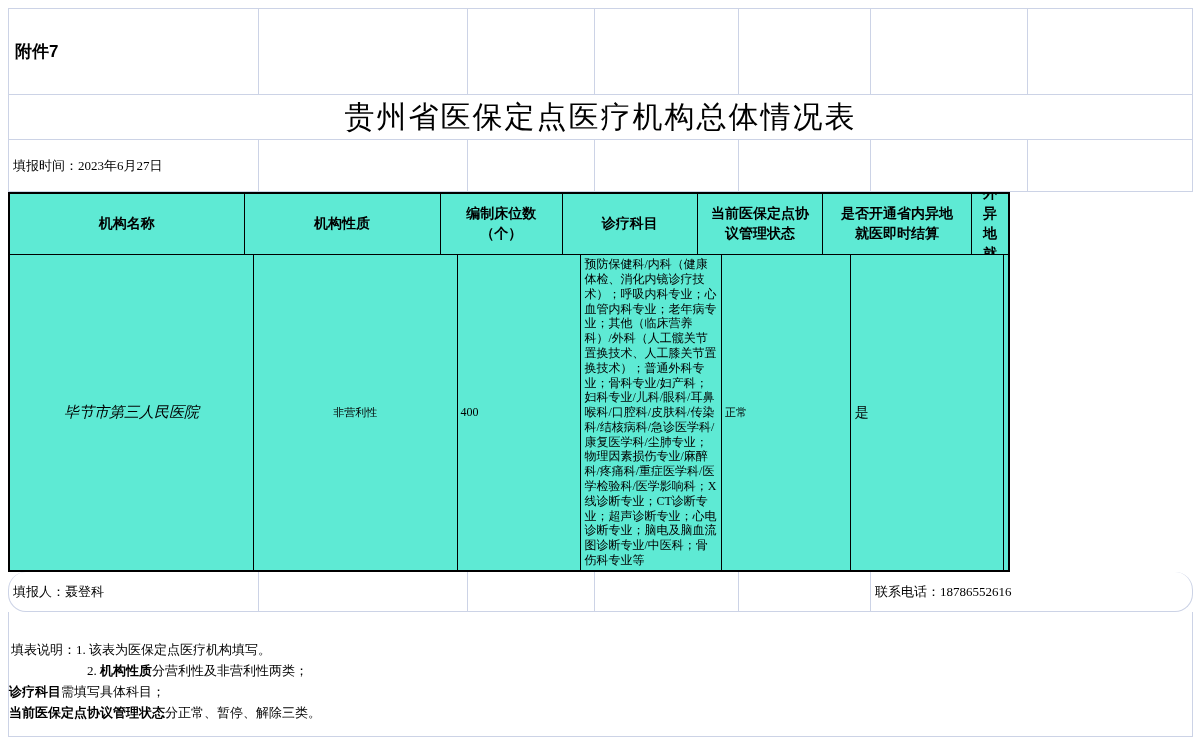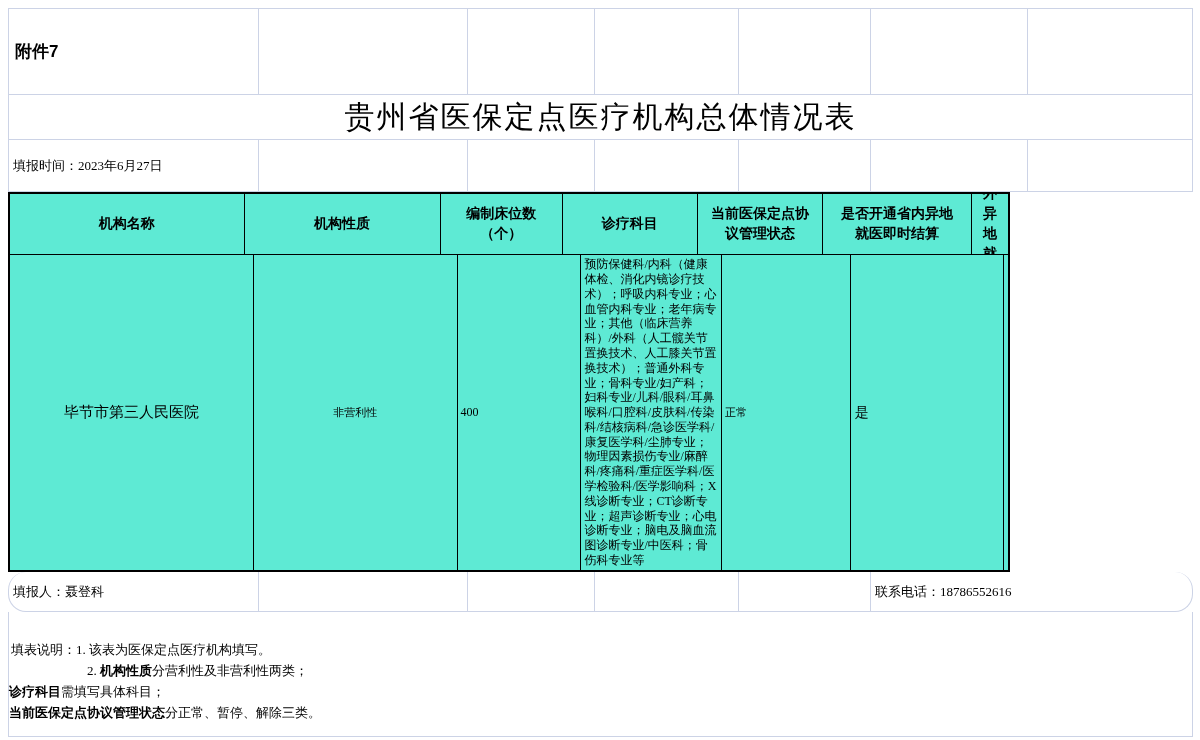--- a/index.html
+++ b/index.html
@@ -44,21 +44,21 @@
     font-weight:bold; font-size:14px; line-height:20px; padding:0 8px; overflow:hidden;
   }
   .th:last-child { border-right:none; }
   .th:nth-child(3) { padding:1px 24px; }
   .th:nth-child(5) { padding:0 12px; }
   .th:nth-child(6), .th:nth-child(7) { padding:0 18px; }
 
   .trow { display:flex; height:315px; }
   .td { box-sizing:border-box; border-right:1px solid #000; display:flex; overflow:hidden; }
   .td:last-child { border-right:none; }
-  .td-name   { align-items:center; justify-content:center; font-size:15px; }
+  .td-name   { align-items:center; justify-content:center; font-size:15px;font-style:italic; }
   .td-nature { align-items:center; justify-content:center; font-size:11px; }
   .td-beds   { align-items:center; padding-left:3px; font-size:12px; }
   .td-dept   { align-items:center; padding:2px 3px; }
   .dept-text { font-size:12px; line-height:14.8px; word-break:break-all; text-align:left; }
   .td-status { align-items:center; padding-left:3px; font-size:11px; }
   .td-yes    { align-items:center; padding-left:4px; font-size:14px; }
 
   
   .row-e {
     box-sizing:border-box; width:1185px; height:125px;

